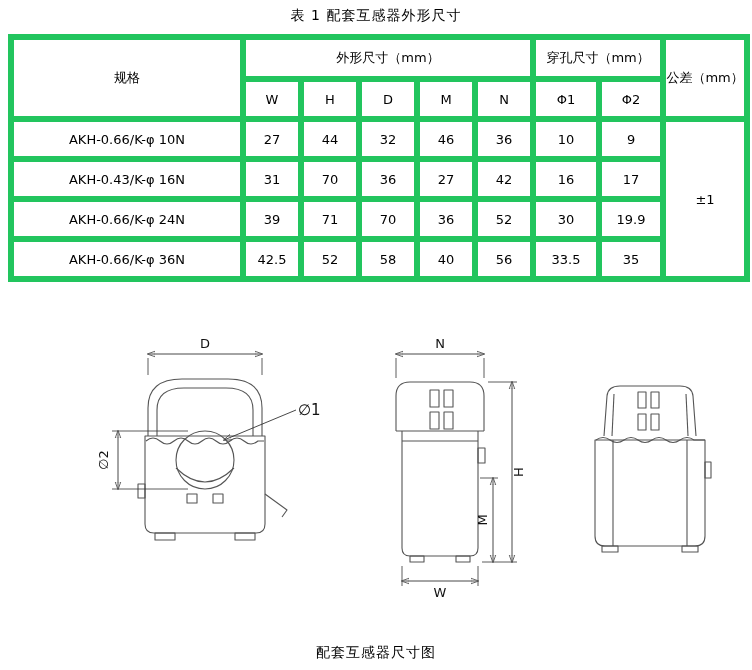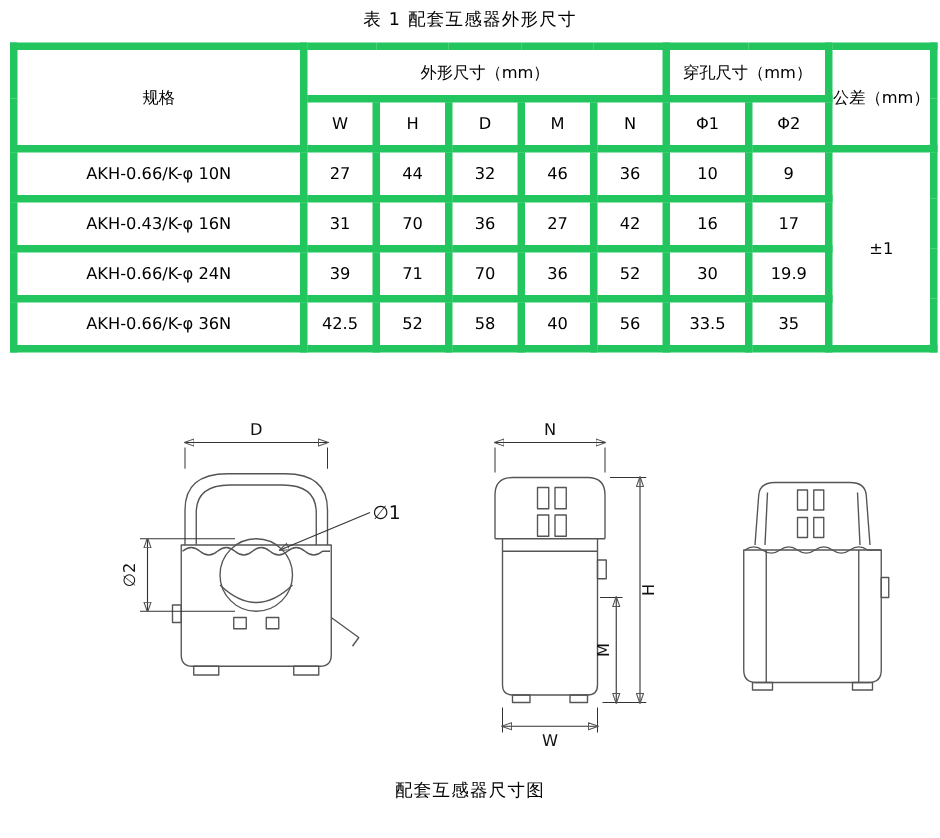--- a/index.html
+++ b/index.html
@@ -39,21 +39,21 @@
   }
   svg.drawing .dim { stroke:#333; stroke-width:0.9; }
   svg.drawing .ext { stroke:#333; stroke-width:0.8; }
   svg.drawing text {
     fill:#111; font-size:13px; stroke:none;
     font-family:"DejaVu Sans","Liberation Sans",sans-serif;
   }
   svg.drawing text.big { font-size:15px; }
 
   .caption {
-    position:absolute; top:624px; left:0; width:100%;
+    position:absolute; top:644px; left:0; width:100%;
     text-align:center; font-size:14px; letter-spacing:1px;
   }
 </style>
 </head>
 <body>
 
 <div class="page">
 
   <div class="title">表 1 配套互感器外形尺寸</div>
 

